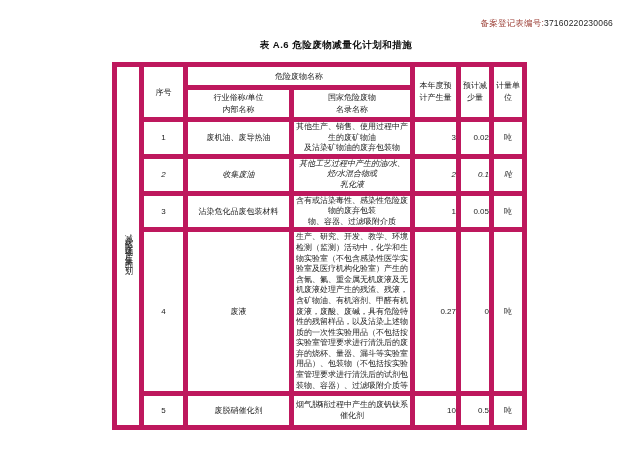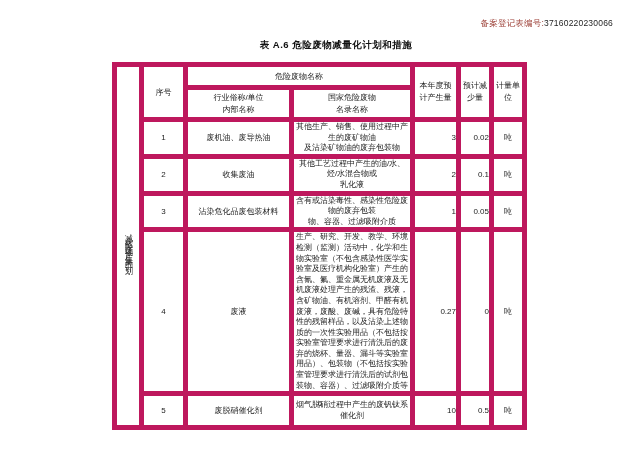--- a/index.html
+++ b/index.html
@@ -23,21 +23,21 @@
     padding:0; color:#1c1c1c; overflow:hidden;
   }
   .c   { text-align:center; }
   .pre { white-space:pre-line; line-height:12px; }
   .l   { text-align:center; padding-left:4px; }
   .num { text-align:right; padding-right:5px; }
   .nat { font-size:7.5px; line-height:10.6px; padding:2px 2px 2px 4px; white-space:pre-line; text-align:center; }
   tr.h1 td { height:18px; }
   tr.h2 td { height:27px; }
   tr.r1 td { height:30px; }
-  tr.r2 td { height:29px; }
+  tr.r2 td { height:29px;font-style:italic; }
   tr.r3 td { height:29px; }
   tr.r5 td { height:29px; }
   td.side { text-align:center; }
   .vert {
     display:inline-block; writing-mode:vertical-rl; text-orientation:upright;
     font-size:8px; letter-spacing:3px; line-height:1; color:#1c1c1c;
   }
   .pageno {
     position:absolute; top:399px; left:0; width:100%;
     text-align:center; font-size:8px; color:#333;

